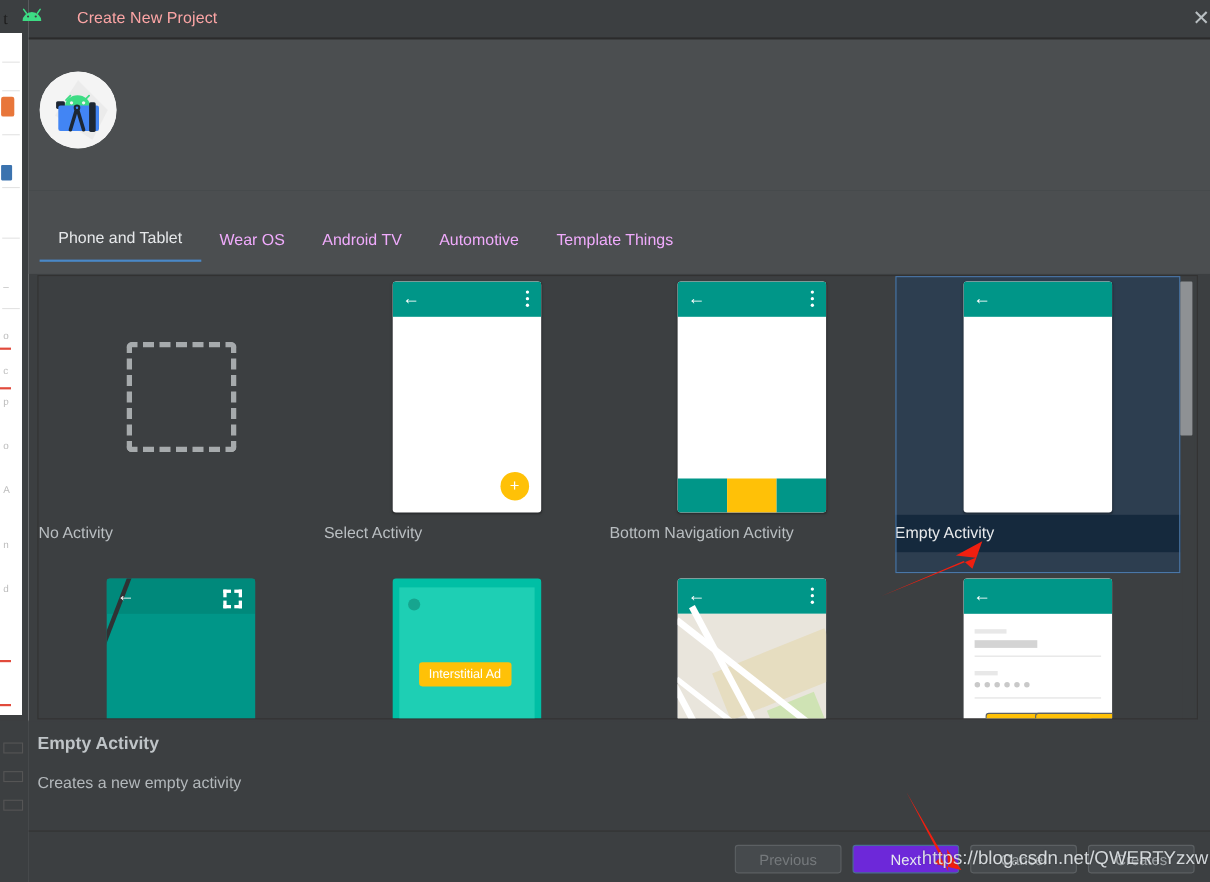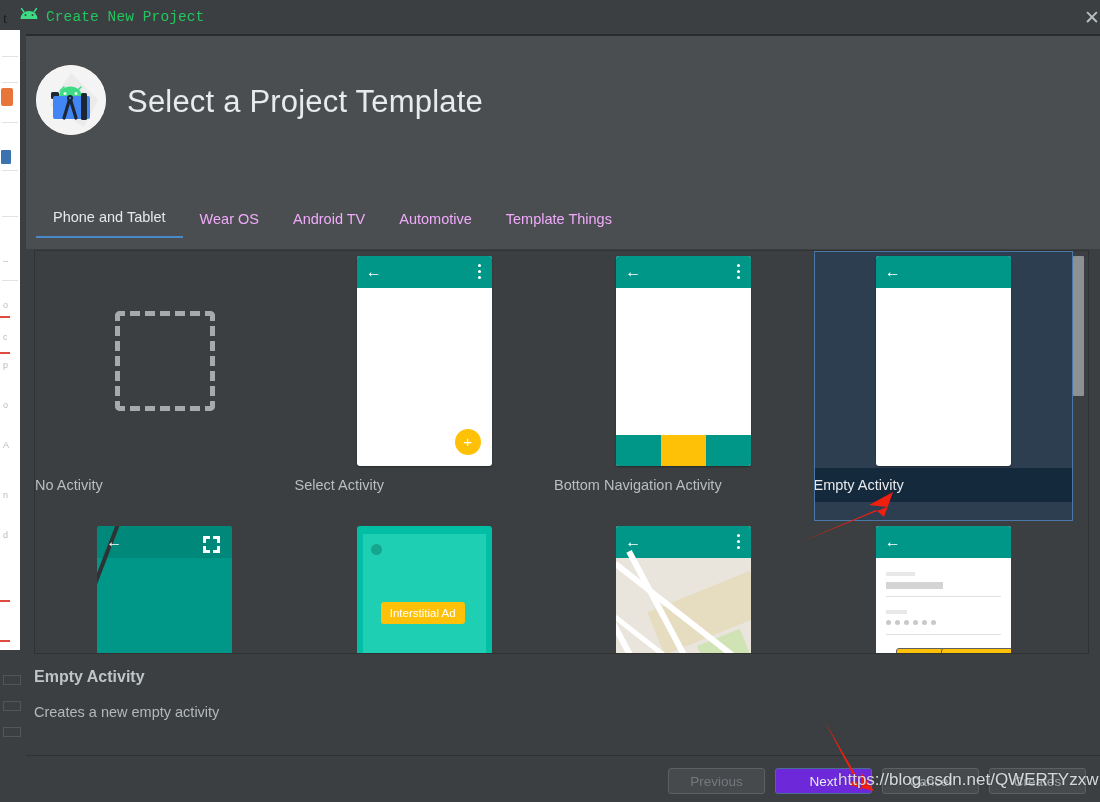--- a/index.html
+++ b/index.html
@@ -30,21 +30,21 @@
     background:#3c3f41;
   }
 
   
   .titlebar {
     position:absolute; left:0; top:0; width:1074px; height:34px;
     background:#3c3f41; display:flex; align-items:center;
   }
   .titlebar .droid { margin-left:-8px; width:28px; height:20px; position:relative; }
   .title-text {
-    margin-left:0; font-size:14.5px; color:#22c55e; letter-spacing:.1px;font-family:Liberation Mono, monospace;
+    margin-left:24px; font-size:14.5px; color:#fca5a5; letter-spacing:.1px;
   }
   .close-x {
     position:absolute; right:-2px; top:8px; width:20px; height:20px;
     color:#b9bfc2; font-size:19px; line-height:20px; text-align:center;
     font-family:"Liberation Sans", sans-serif; cursor:pointer;
   }
   .titlebar-sep { position:absolute; left:0; top:34px; width:1074px; height:2px; background:#2b2b2b; }
 
   
   .header {
@@ -260,21 +260,20 @@
           <circle cx="29" cy="28.5" r="1.5" fill="#f4f4f4"></circle>
           <circle cx="40" cy="28.5" r="1.5" fill="#f4f4f4"></circle>
           <rect x="15" y="27" width="8" height="7" rx="1.5" fill="#1d2733"></rect>
           <rect x="17" y="31" width="37" height="23" rx="2" fill="#4285f4"></rect>
           <rect x="45" y="28" width="6" height="27" rx="1.5" fill="#1d2733"></rect>
           <path d="M34 33 l-6 20 M34 33 l6 20" stroke="#1d2733" stroke-width="3.2" stroke-linecap="round" fill="none"></path>
           <circle cx="34" cy="33" r="3" fill="#1d2733"></circle>
           <circle cx="34" cy="33" r="1.1" fill="#4285f4"></circle>
         </svg>
       </div>
-      <div class="header-title">Select a Project Template</div>
     </div>
 
     <div class="tabbar">
       <div class="tabs">
         <div class="tab active">Phone and Tablet</div>
         <div class="tab">Wear OS</div>
         <div class="tab">Android TV</div>
         <div class="tab">Automotive</div>
         <div class="tab">Template Things</div>
       </div>

